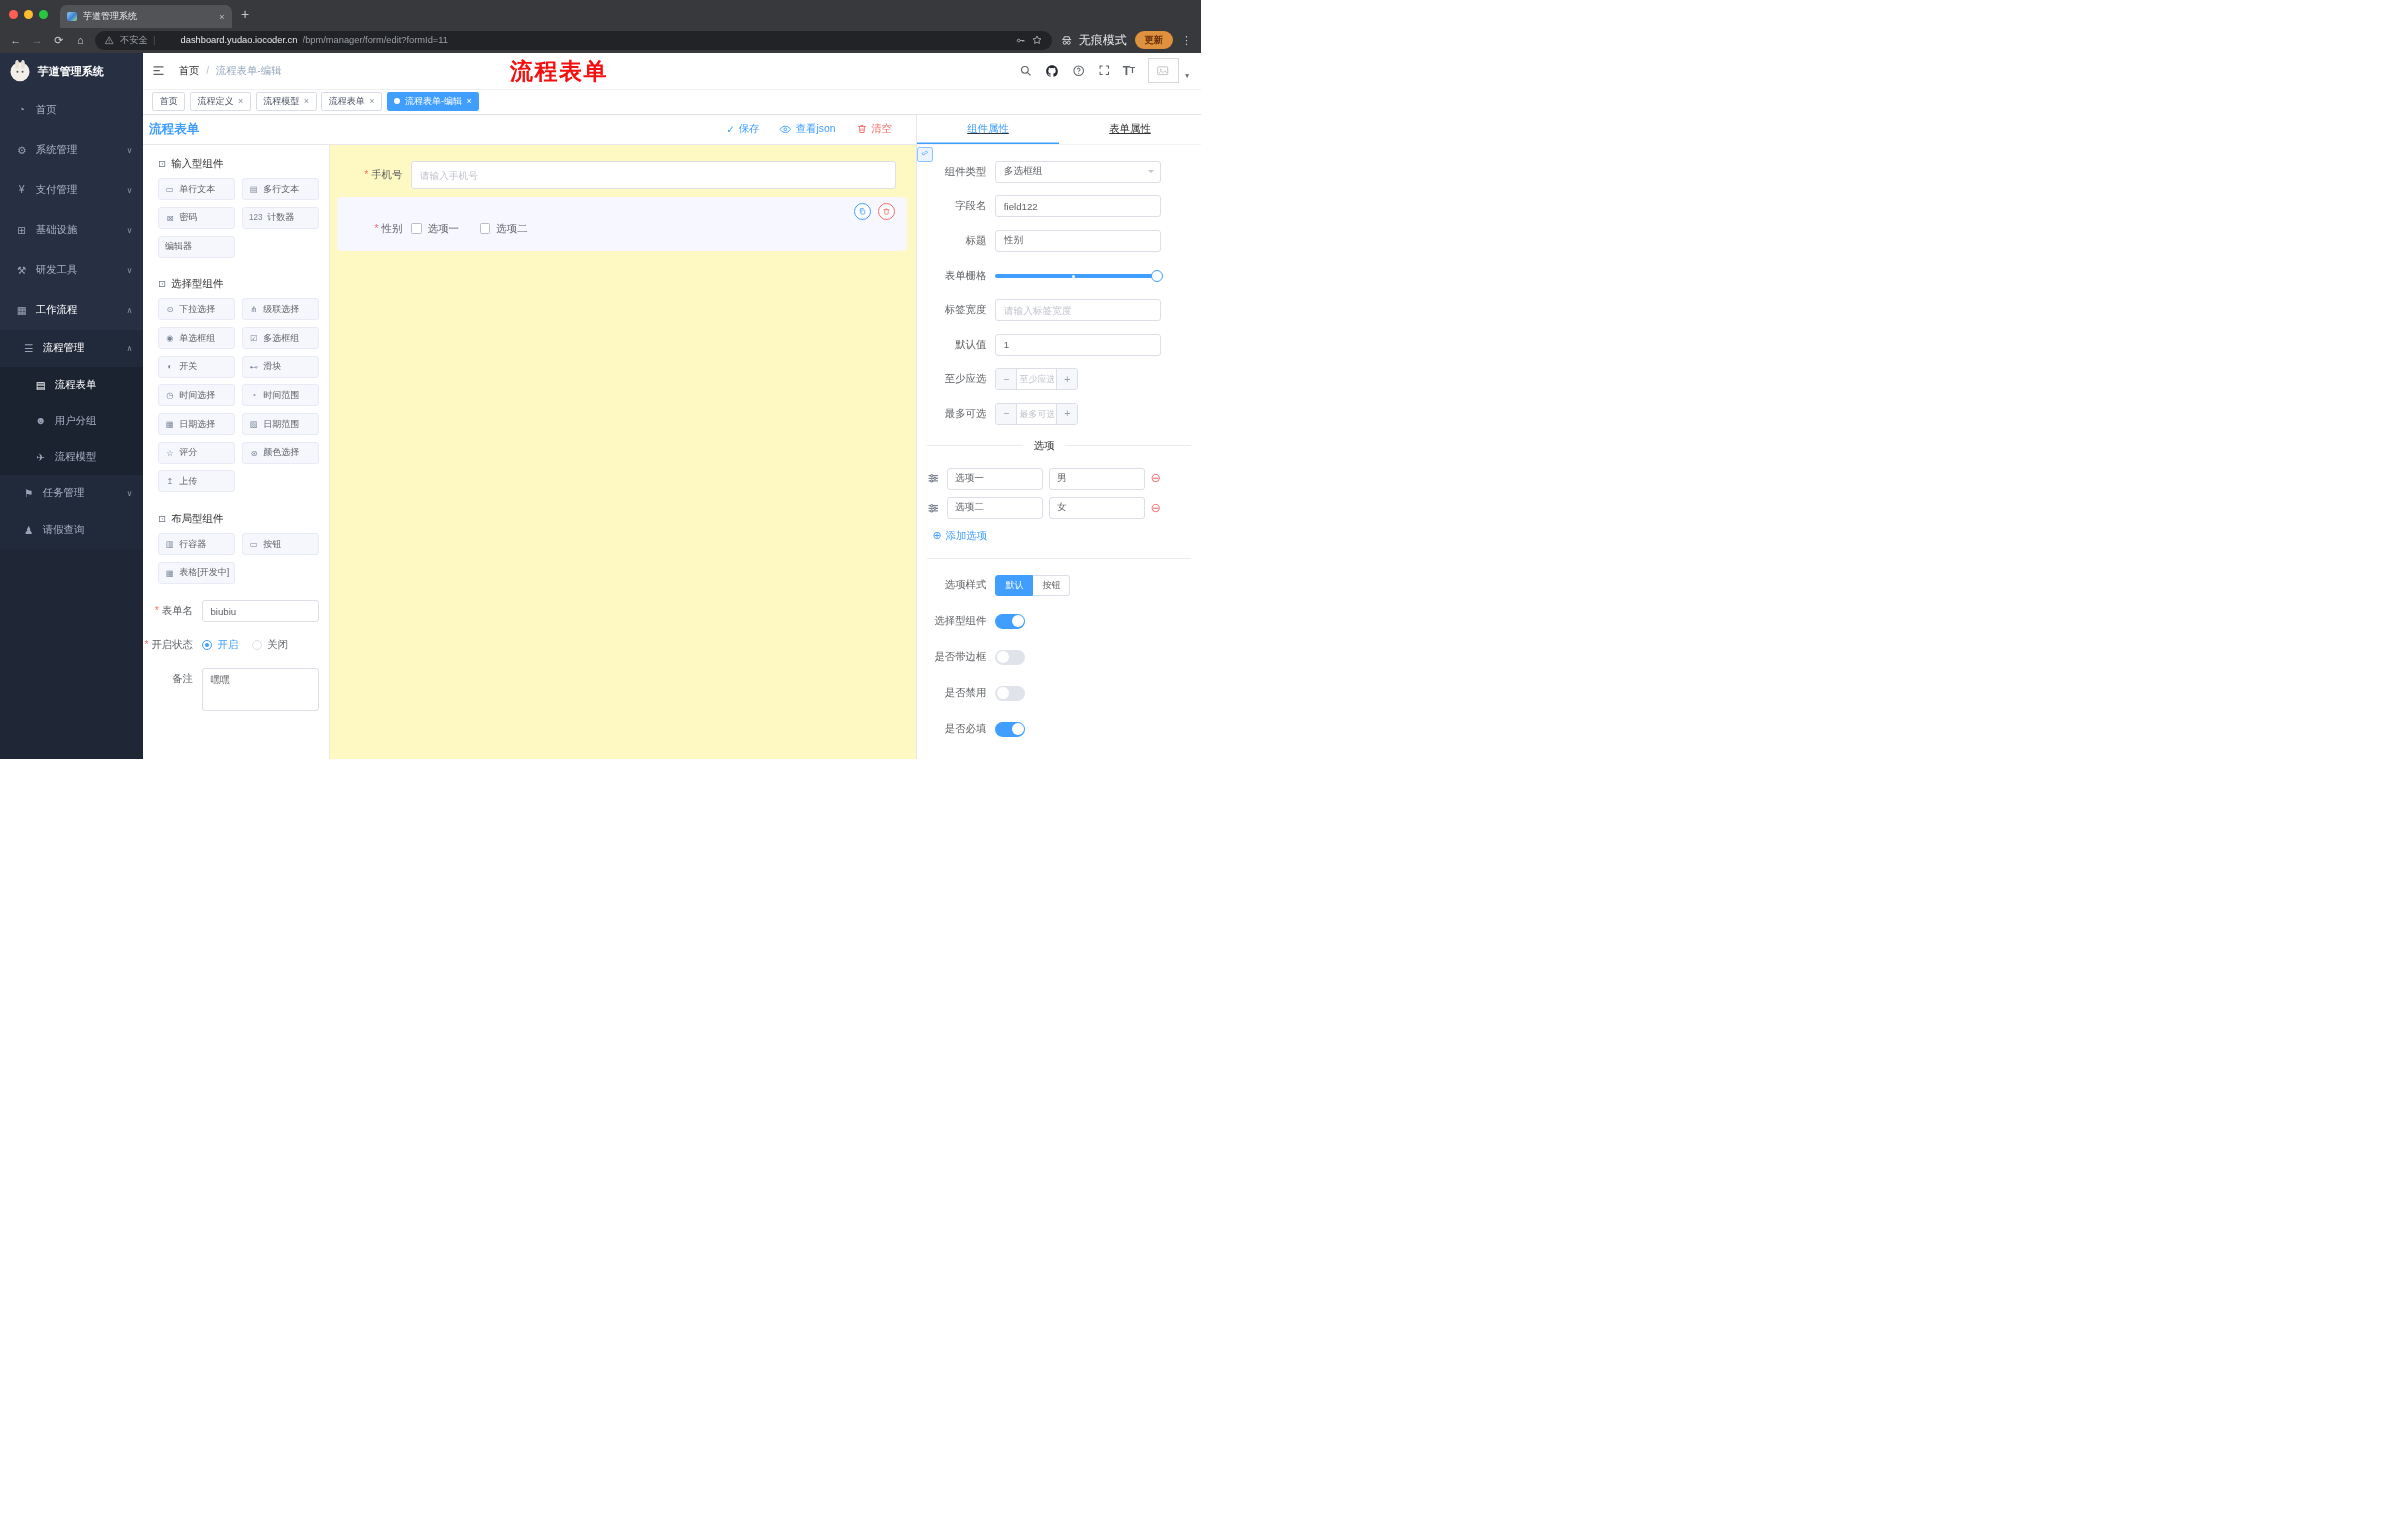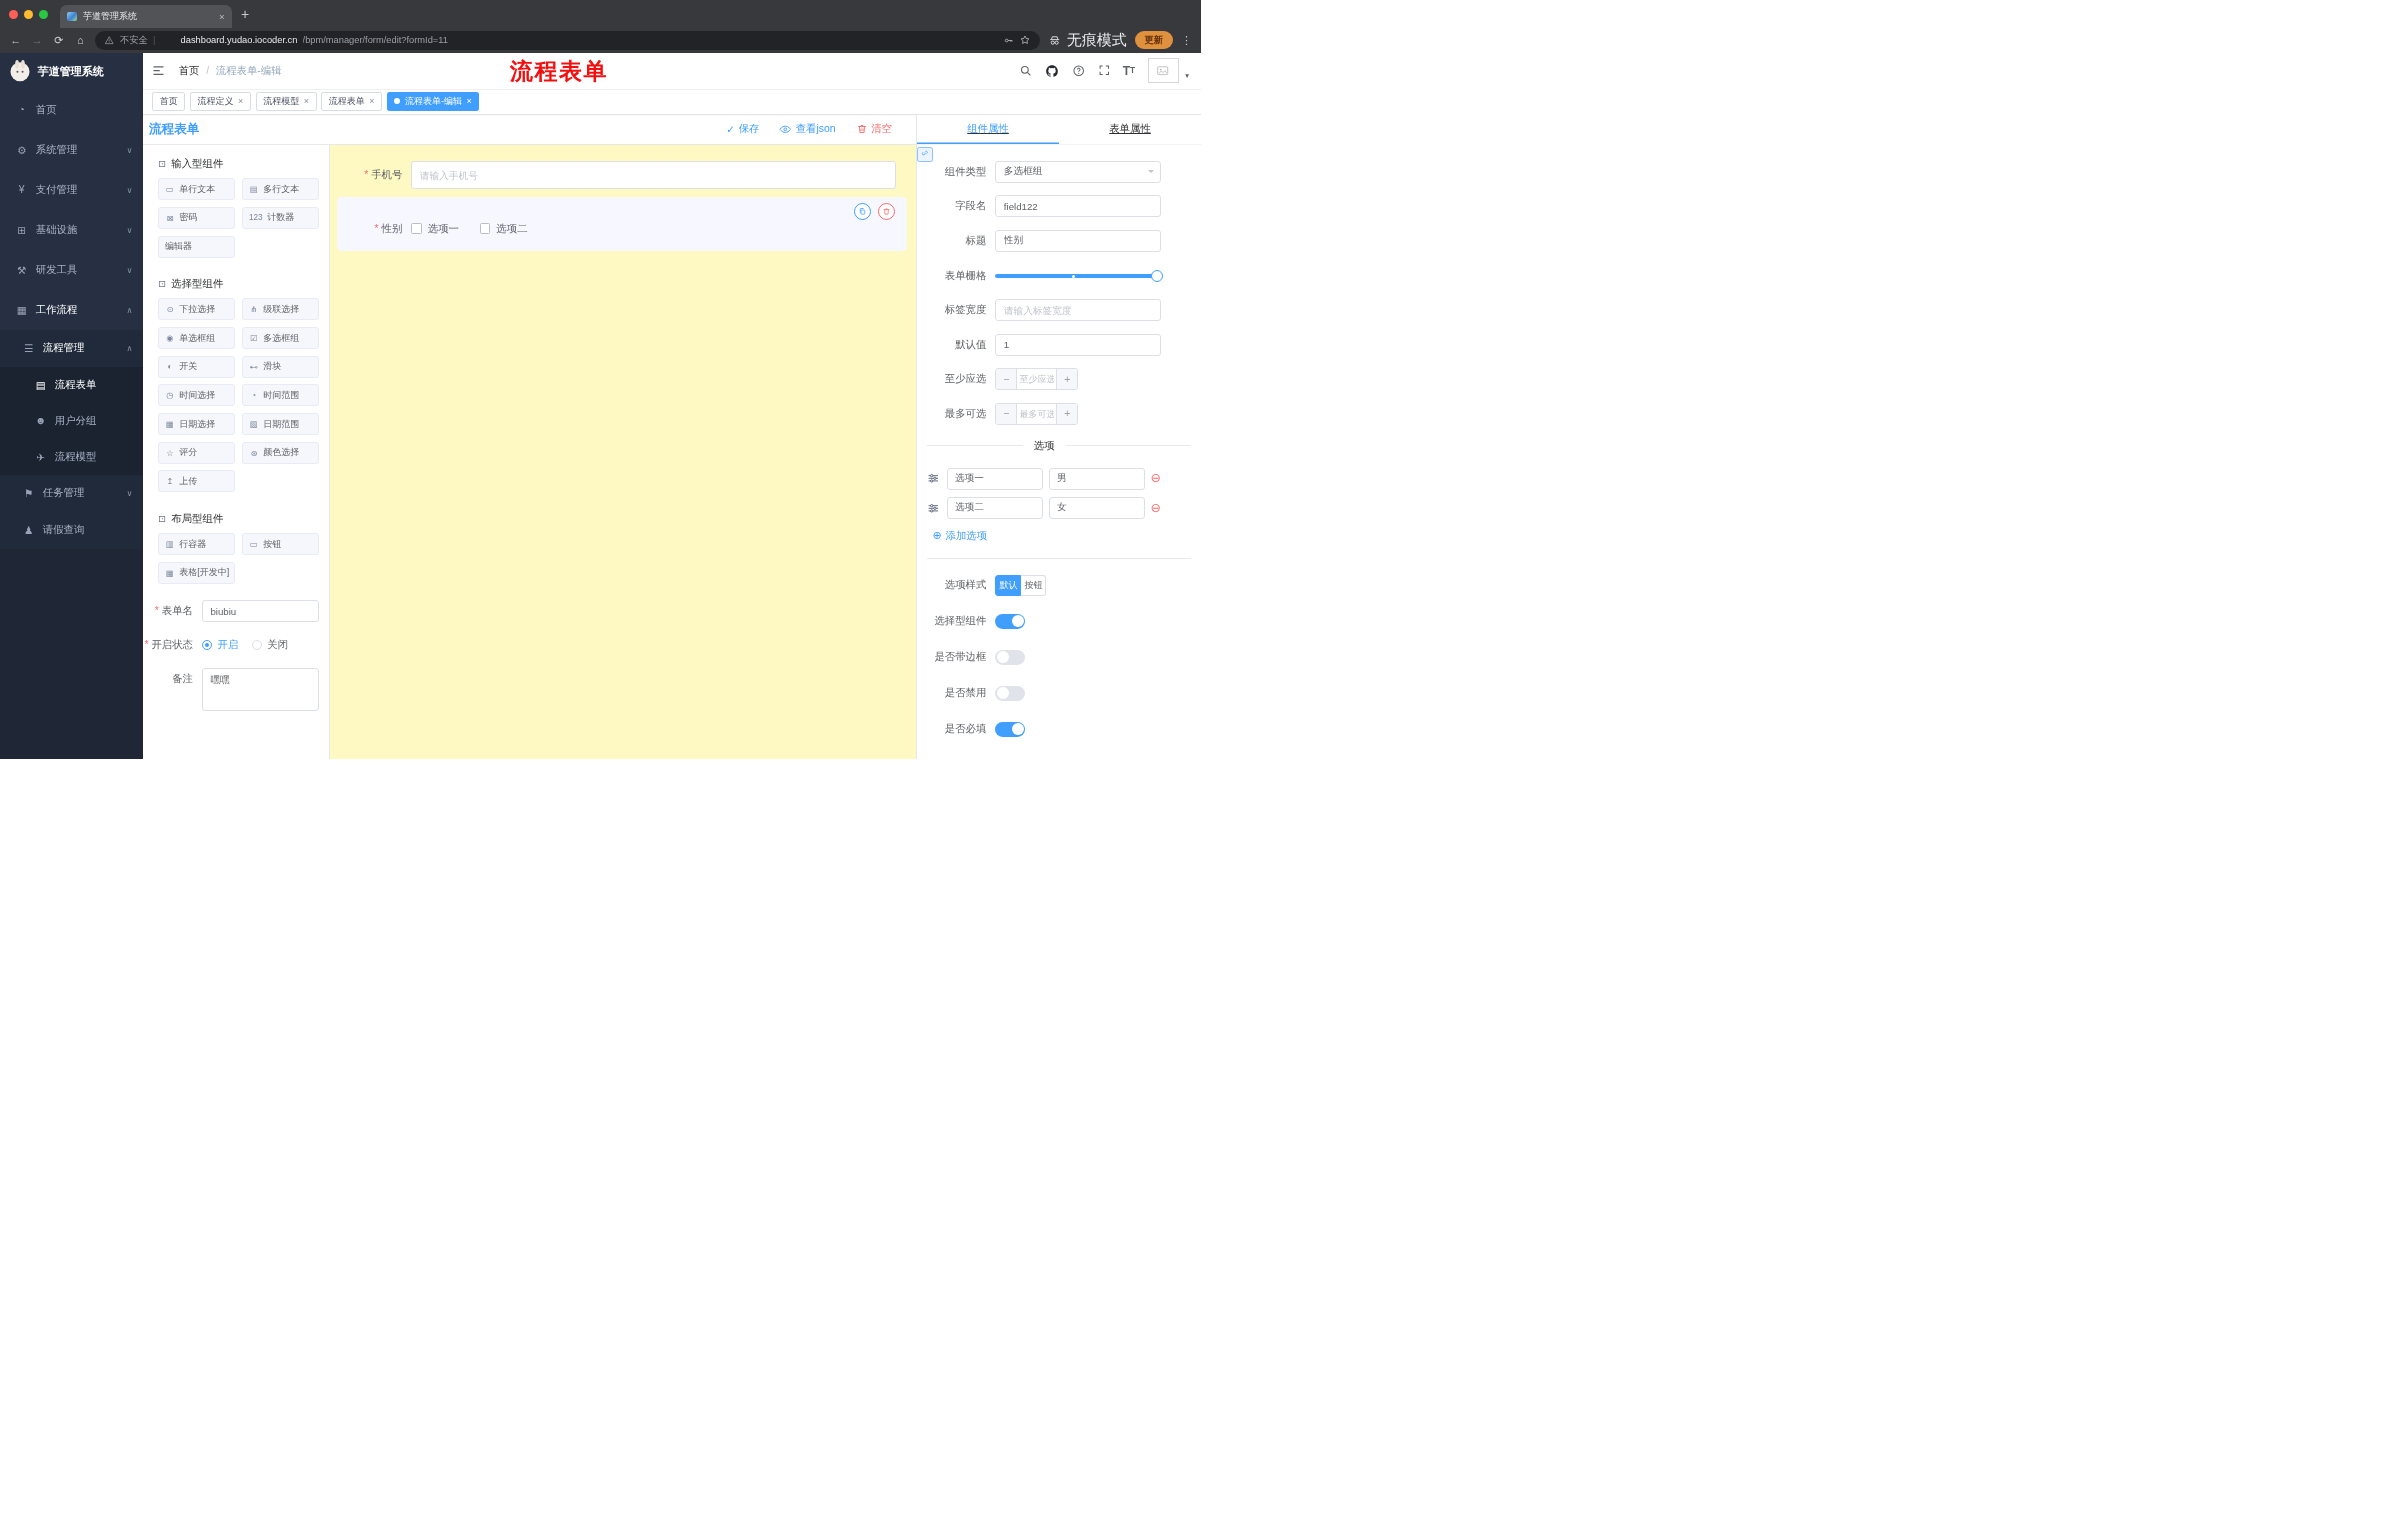--- a/index.html
+++ b/index.html
@@ -25,21 +25,21 @@
   .newtab { color:#c7c9cc; font-size:14px; margin-left:9px; align-self:center; line-height:1; }
   .urlbar { height:24.5px; background:#38393d; display:flex; align-items:center; padding:0 9px; gap:8.2px; }
   .navbtn { color:#c7c9cc; font-size:11px; width:13.4px; text-align:center; line-height:1; }
   .navbtn.dim { color:#75777b; }
   .address { flex:1; height:19.3px; background:#222327; border-radius:9.7px; display:flex; align-items:center;
              padding:0 9px; gap:5.2px; font-size:9.3px; min-width:0; color:#d7d9dc; }
   .sec-label { color:#9aa0a6; }
   .addr-sep { color:#56585c; }
   .host { color:#e8eaed;margin-left:20px; }
   .path { color:#9aa0a6; flex:1; white-space:nowrap; overflow:hidden; }
-  .incog { display:flex; align-items:center; gap:5.2px; color:#e8eaed; font-size:15px; white-space:nowrap; }
+  .incog { display:flex; align-items:center; gap:5.2px; color:#e8eaed; font-size:12px; white-space:nowrap; }
   .update-pill { height:18px; padding:0 9.7px; border-radius:9px; background:#e0913d; color:#66300a;
                  font-size:9.3px; font-weight:bold; display:flex; align-items:center; white-space:nowrap; }
   .kebab { color:#c7c9cc; font-size:11px; }
 
   
   .app { display:flex; height:707px; }
 
   .sidebar { width:143px; flex-shrink:0; background:#1f2635; color:#a9b3c5; font-size:10.4px; }
   .logo { height:37px; background:#273043; display:flex; align-items:center; gap:6.7px; padding-left:9px; }
   .brand { color:#fff; font-weight:bold; font-size:11px; white-space:nowrap; }
@@ -167,21 +167,21 @@
   .pdivider .txt { position:absolute; left:50%; transform:translateX(-50%); top:0; background:#fff;
                    padding:0 10.4px; font-size:10.4px; color:#303133; line-height:15px; }
   .opt-row { display:flex; align-items:center; gap:5.2px; margin-bottom:7.4px; }
   .opt-handle { width:14px; flex-shrink:0; display:flex; align-items:center; }
   .opt-inp { flex:1; min-width:0; }
   .opt-del { color:#f56c6c; font-size:12.6px; line-height:1; flex-shrink:0; }
   .add-opt { color:#409eff; font-size:10.4px; display:flex; align-items:center; gap:3.7px; margin:9.7px 0 3px 5.2px; }
   .add-opt .plus { font-size:11px; }
   .hr { height:0.7px; background:#e8eaf0; margin:15px -30px 16.3px 0; }
   .seg { display:flex; }
-  .seg-btn { height:21px; padding:0 3px; font-size:9px; display:flex; align-items:center; border:0.7px solid #dcdfe6; }
+  .seg-btn { height:21px; padding:0 9px; font-size:9px; display:flex; align-items:center; border:0.7px solid #dcdfe6; }
   .seg-btn.active { background:#409eff; border-color:#409eff; color:#fff; border-radius:3px 0 0 3px; }
   .seg-btn.plain { background:#fff; color:#606266; border-left:none; border-radius:0 3px 3px 0; }
   .switch-row { margin-bottom:21px; }
   .toggle { width:30px; height:15px; border-radius:7.4px; position:relative; flex-shrink:0; }
   .toggle.on { background:#409eff; }
   .toggle.off { background:#e0e4ea; }
   .toggle::after { content:""; position:absolute; top:1.5px; width:12px; height:12px; border-radius:50%; background:#fff; }
   .toggle.on::after { right:1.5px; }
   .toggle.off::after { left:1.5px; }
 </style>

